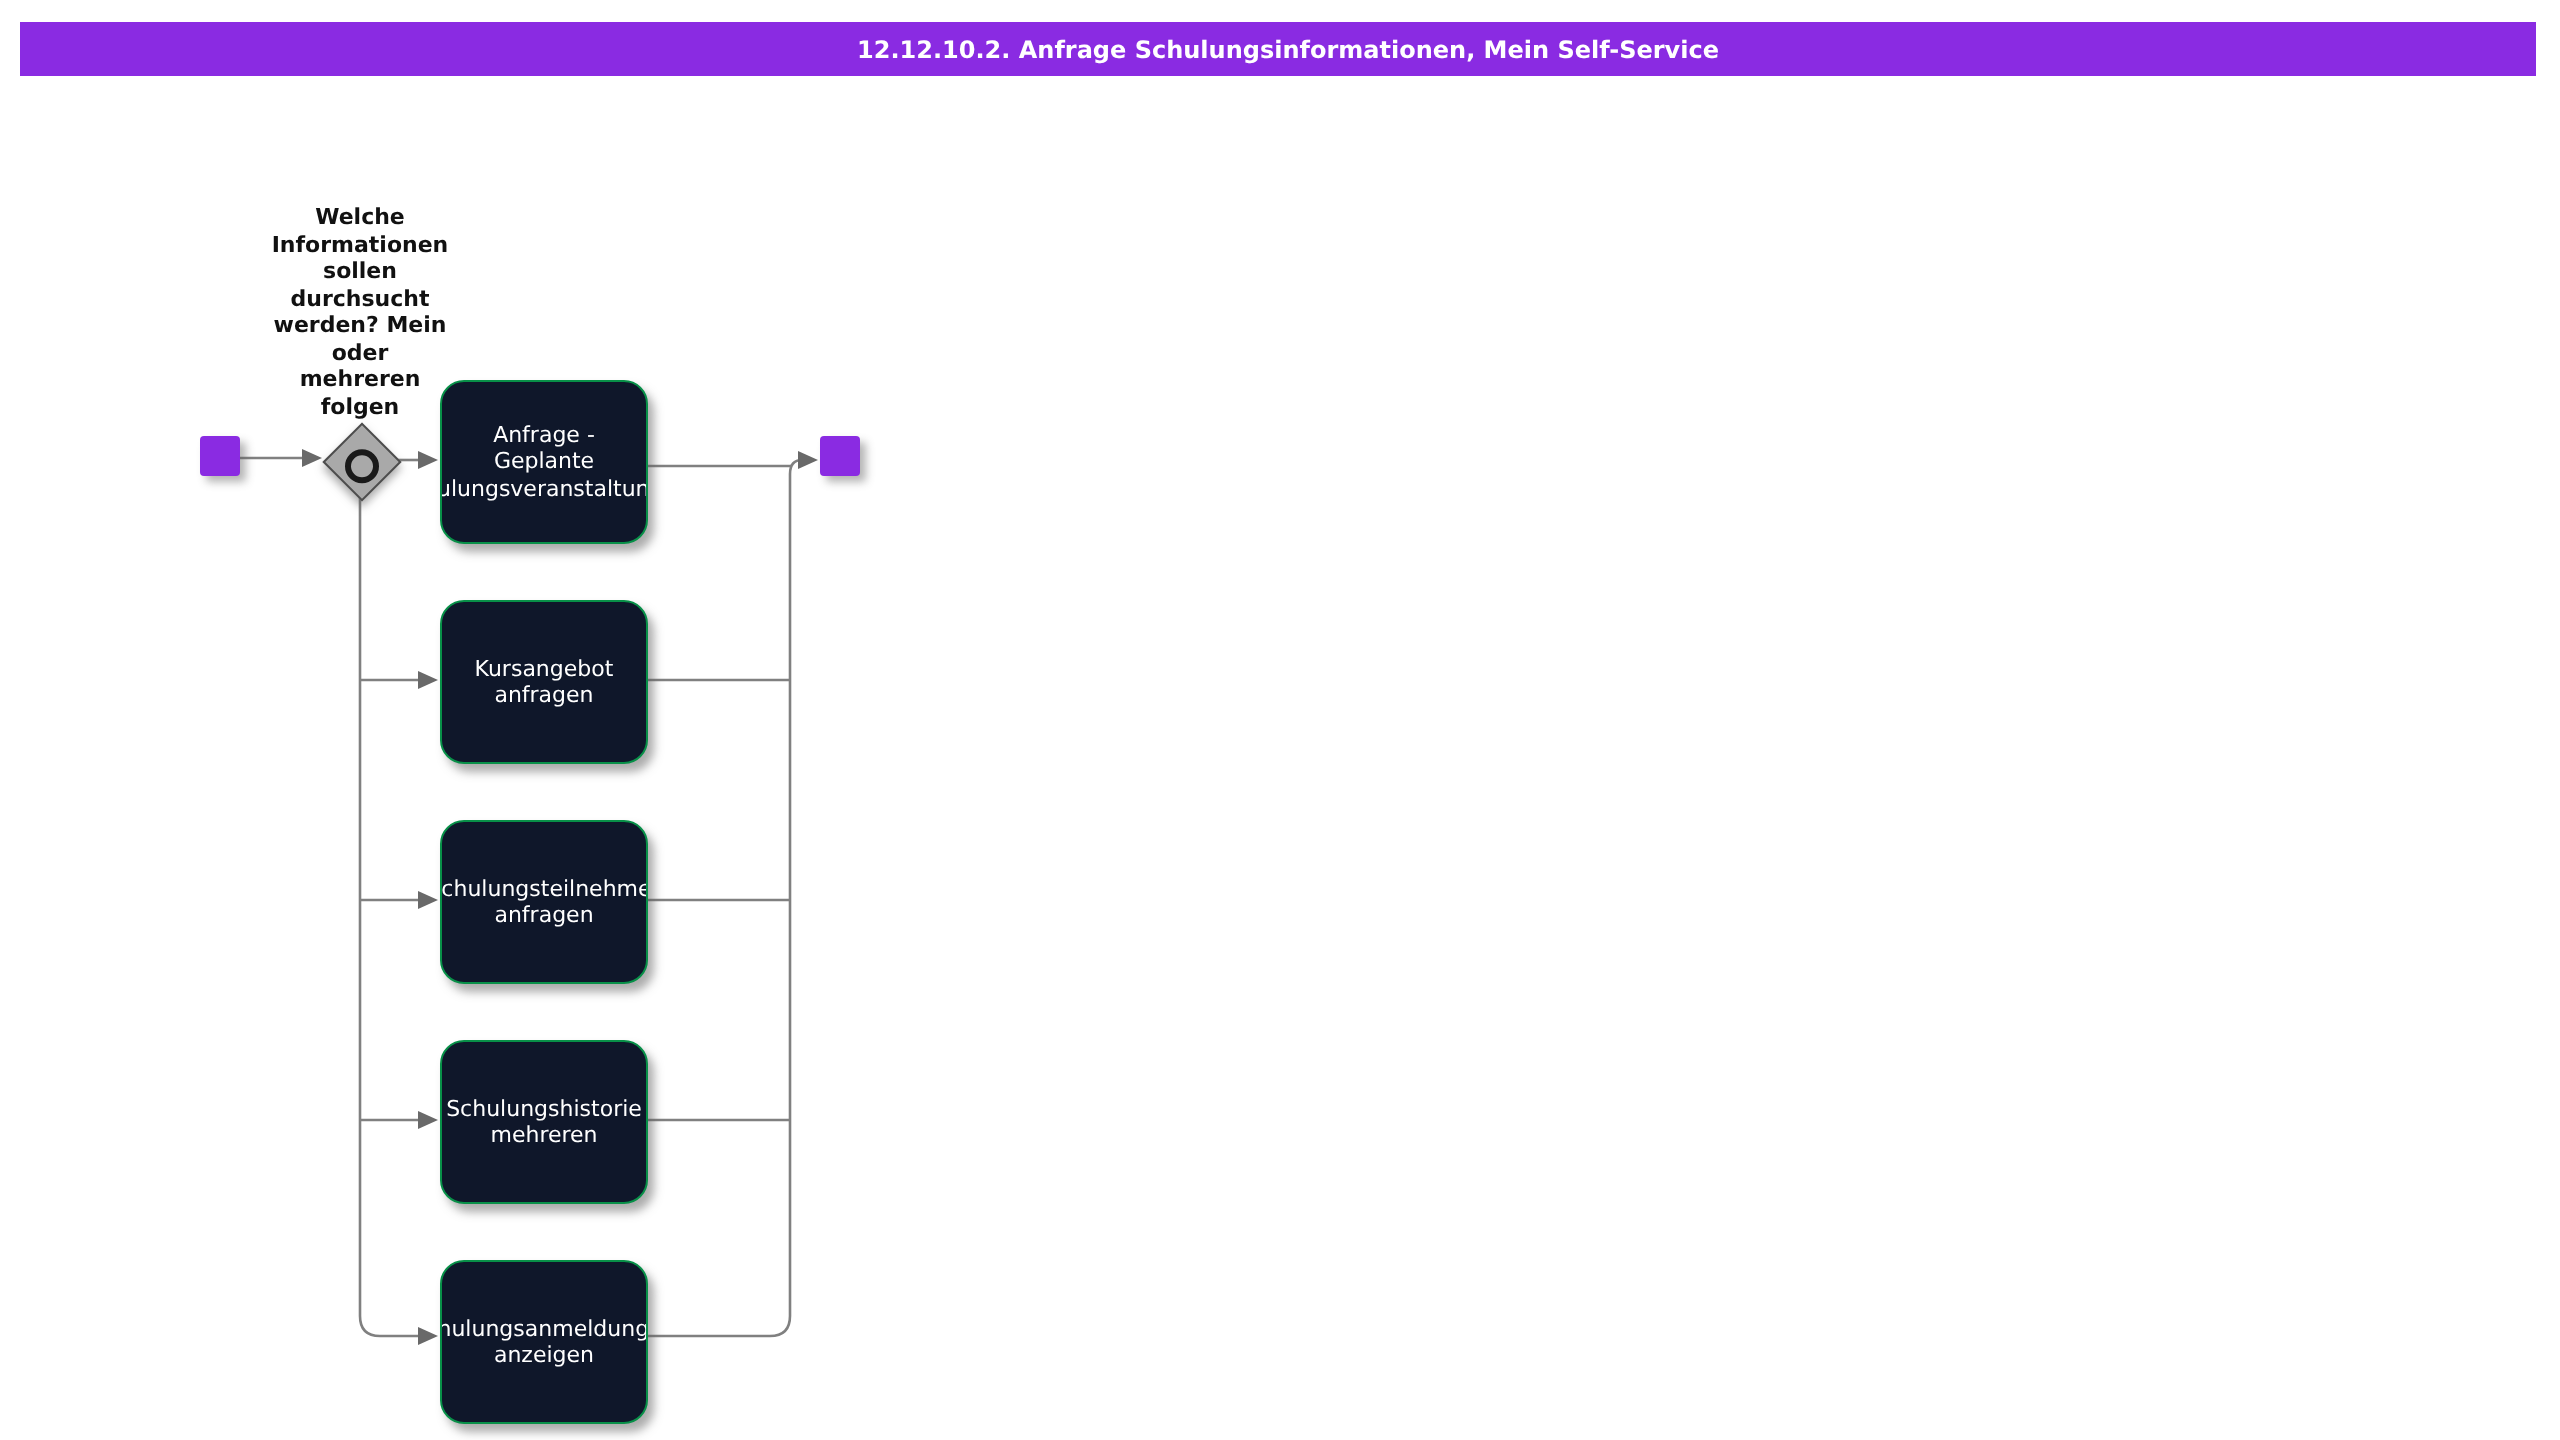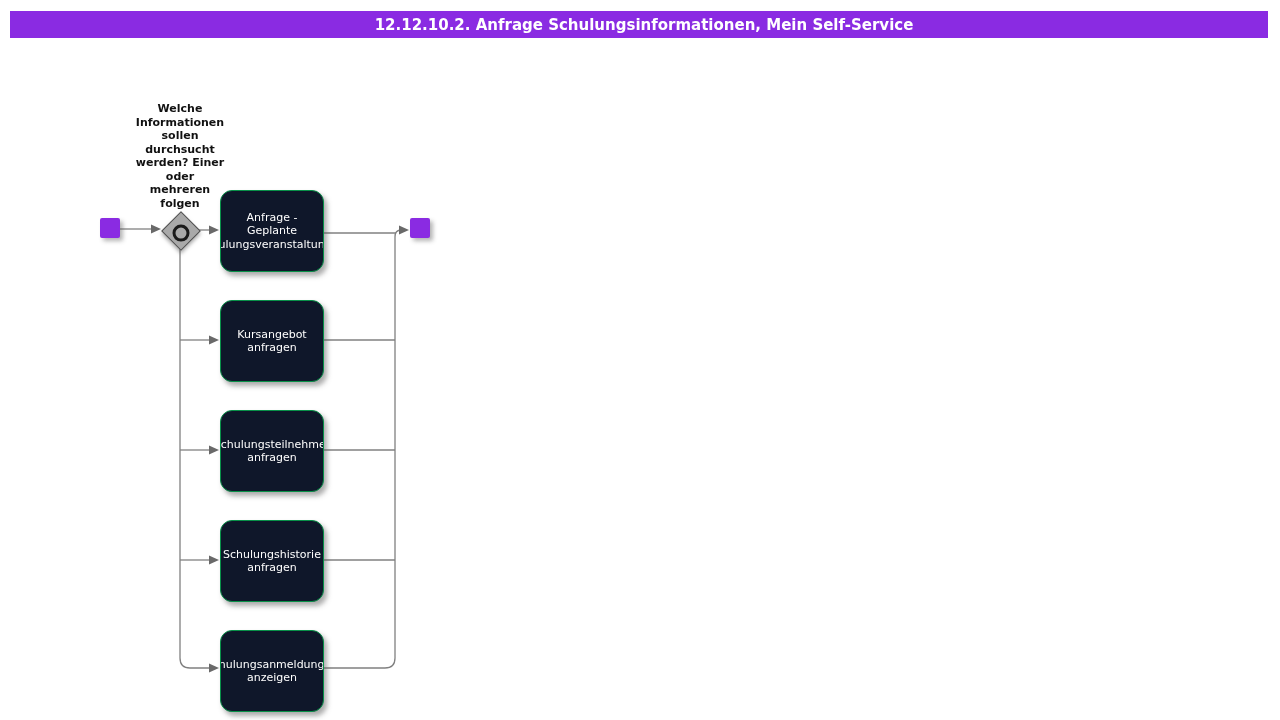--- a/index.html
+++ b/index.html
@@ -22,21 +22,21 @@
     top: 11px;
     width: 1258px;
     height: 27px;
     background: #8A2BE2;
     display: flex;
     align-items: center;
     justify-content: center;
   }
   .title-bar span {
     color: #ffffff;
-    font-size: 15px;
+    font-size: 12px;
     font-weight: bold;
     margin-left: 10px;
   }
   
   .question {
     position: absolute;
     left: 100px;
     top: 102px;
     width: 160px;
     text-align: center;
@@ -116,21 +116,21 @@
 <div class="stage">
 
   <div class="title-bar">
     <span>12.12.10.2. Anfrage Schulungsinformationen, Mein Self-Service</span>
   </div>
 
   <div class="question">Welche
 Informationen
 sollen
 durchsucht
-werden? Einer
+werden? Mein
 oder
 mehreren
 folgen</div>
 
   <svg class="connectors" viewBox="0 0 1280 720" xmlns="http://www.w3.org/2000/svg">
     <g stroke="#808080" stroke-width="1.3" fill="none">
 
       <path d="M120 229 H152"></path>
 
       <path d="M198 230 H210"></path>
@@ -169,18 +169,18 @@
 Geplante
 Schulungsveranstaltungen</div>
 
   <div class="activity" style="top:300px">Kursangebot
 anfragen</div>
 
   <div class="activity" style="top:410px">Schulungsteilnehmer
 anfragen</div>
 
   <div class="activity" style="top:520px">Schulungshistorie
-anfragen</div>
+mehreren</div>
 
   <div class="activity" style="top:630px">Schulungsanmeldungen
 anzeigen</div>
 
 </div>
 
 </body></html>

